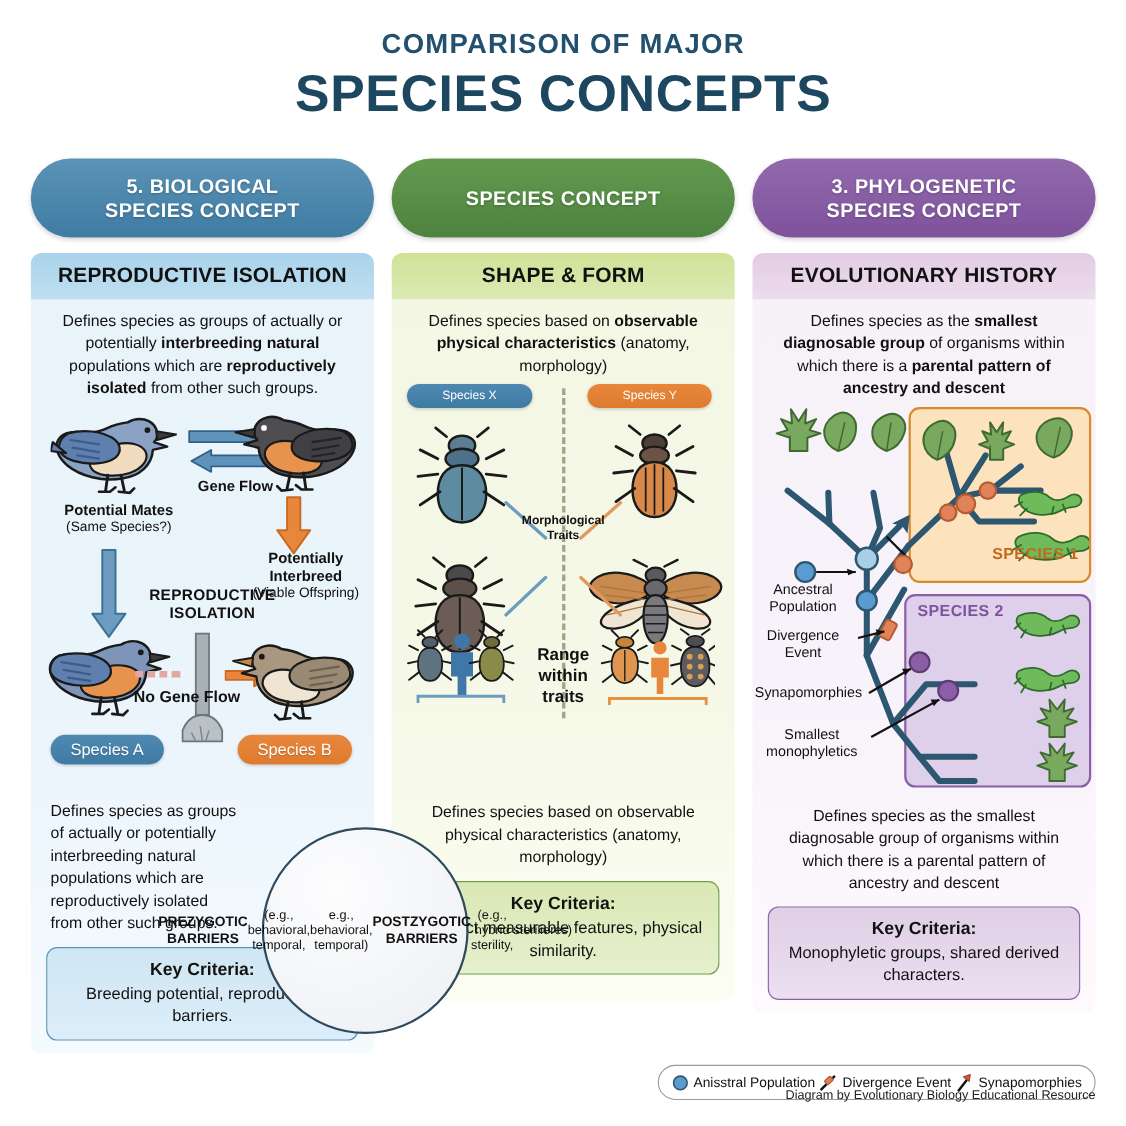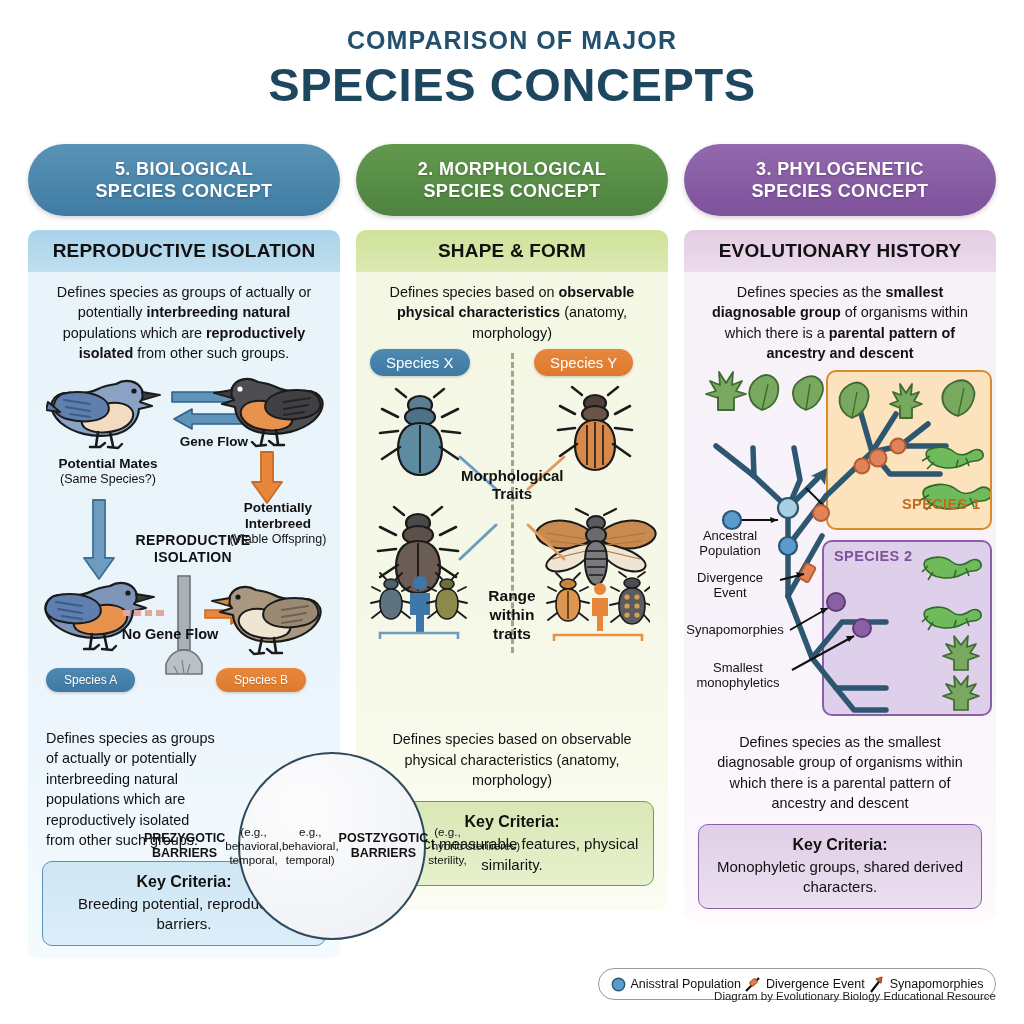--- a/index.html
+++ b/index.html
@@ -77,21 +77,21 @@
   .keybox.c3 { background: linear-gradient(180deg,#e0cfe6,#ebdff0); border: 1.5px solid #8a5fa6; }
 
   .bottomdesc { padding: 12px 18px 10px; text-align: center; font-size: 14.4px; line-height: 1.42; color:#111;}
 
   
   .art1 { position: relative; height: 348px; margin-top: 4px; }
   .lbl { position: absolute; font-size: 12.5px; color: #111; text-align: center; line-height:1.2;}
   .lbl b { font-weight: bold; font-size: 13.5px; }
 
   .tag {
-    position: absolute; border-radius: 16px; color: #fff; font-size: 12px;
+    position: absolute; border-radius: 16px; color: #fff; font-size: 15px;
     padding: 5px 18px; font-weight: normal; text-shadow: 0 1px 1px rgba(0,0,0,.2);
     box-shadow: 0 1px 3px rgba(0,0,0,.2);
   }
   .tag.blue { background: linear-gradient(180deg,#4f89b2,#3d7aa3); }
   .tag.orange { background: linear-gradient(180deg,#e8873c,#dd7a2e); }
 
   
   .circle {
     position: absolute; left: 238px; top: 752px;
     width: 188px; height: 188px; border-radius: 50%;
@@ -99,26 +99,26 @@
     border: 2px solid #2f4a5c;
     display: flex; align-items: center; justify-content: center;
     text-align: center; z-index: 30; padding: 6px 8px;
   }
   .circle .h { font-weight: bold; font-size: 12.5px; line-height: 1.18; color:#111;}
   .circle .s { font-size: 11.6px; line-height: 1.2; color:#111;}
   .circle .gap { height: 9px; }
 
   
   .art2 { position: relative; height: 368px; margin-top: 6px; }
-  .sp-tag { position: absolute; border-radius: 15px; color:#fff; font-size: 15px; padding: 5px 16px;
+  .sp-tag { position: absolute; border-radius: 15px; color:#fff; font-size: 11px; padding: 5px 32px;
             box-shadow: 0 1px 3px rgba(0,0,0,.2);}
   .vdash { position:absolute; left:155px; top:4px; width:0; height:300px;
            border-left: 3px dashed #9aa889; }
   .mt-label { position:absolute; left:105px; top:118px; width:102px; text-align:center;
-              font-weight:bold; font-size:15px; color:#111; line-height:1.2;}
+              font-weight:bold; font-size:11px; color:#111; line-height:1.2;}
   .rng-label { position:absolute; left:118px; top:238px; width:76px; text-align:center;
                font-weight:bold; font-size:15.5px; color:#111; line-height:1.2;}
 
   
   .art3 { position: relative; height: 352px; margin-top: 4px; }
   .sp-box { position:absolute; border-radius:10px; }
   .sp-box.one { left:142px; top:2px; width:166px; height:160px;
                 background:#fce2bd; border:2px solid #d98a2b; }
   .sp-box.two { left:138px; top:172px; width:170px; height:176px;
                 background:#ded0ea; border:2px solid #8a5fa6; }
@@ -258,21 +258,20 @@
 
         <div class="keybox c1">
           <span class="kt">Key Criteria:</span>
           <span>Breeding potential, reproductive barriers.</span>
         </div>
       </div>
     </div>
 
     <div class="col">
       <div class="pill c2">
-        <span>2. MORPHOLOGICAL</span>
         <span>SPECIES CONCEPT</span>
       </div>
       <div class="panel c2">
         <div class="subhead c2">SHAPE &amp; FORM</div>
         <div class="desc"><span>Defines species based on </span><b>observable physical characteristics</b><span> (anatomy, morphology)</span></div>
 
         <div class="art2">
           <div class="vdash"></div>
 
           <div class="sp-tag" style="left:14px;top:0px;background:linear-gradient(180deg,#4f89b2,#3d7aa3);">Species X</div>

